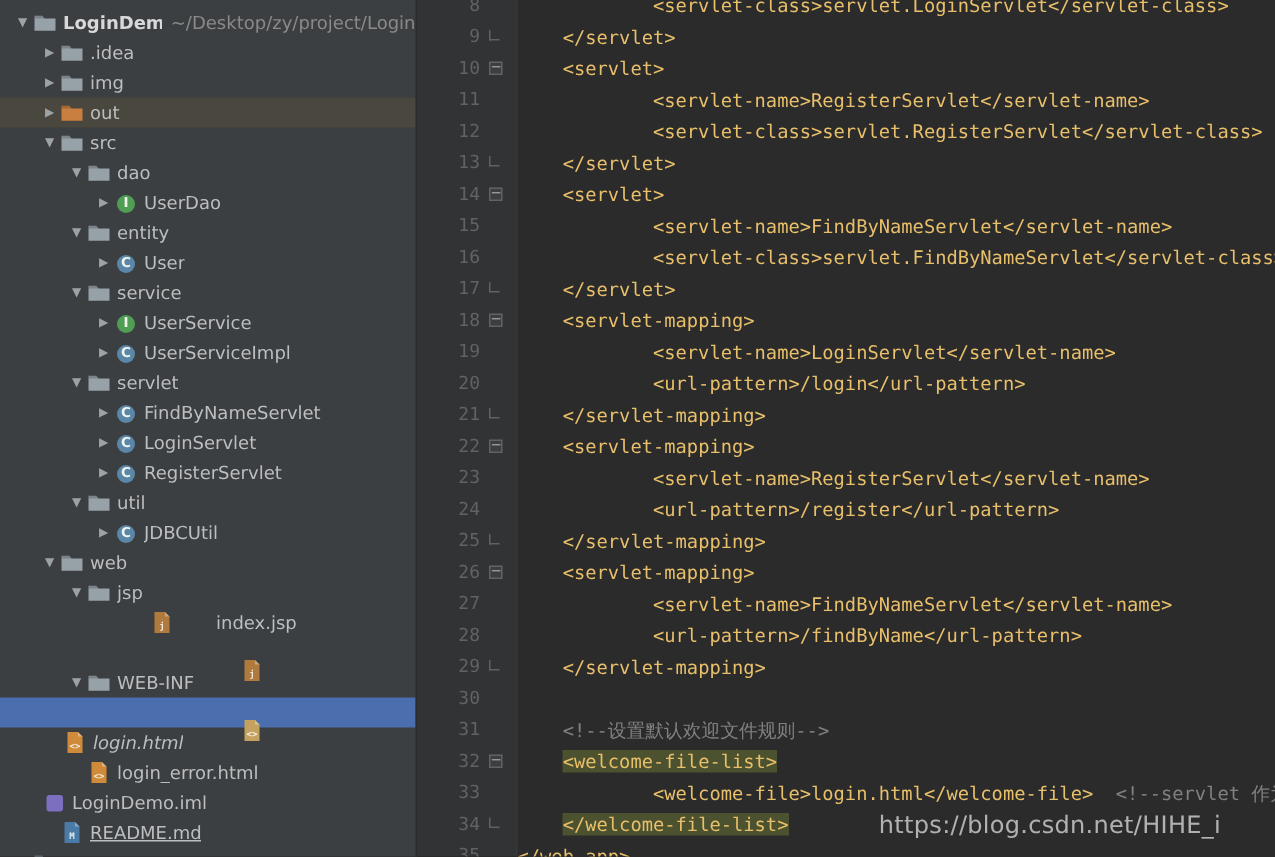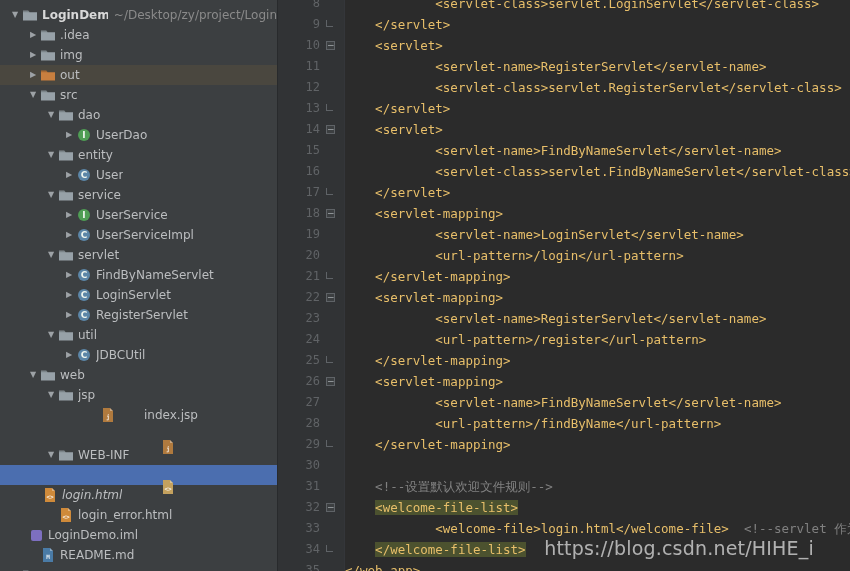--- a/index.html
+++ b/index.html
@@ -68,21 +68,21 @@
     font-family:"DejaVu Sans Mono",monospace;font-size:12.5px;line-height:21px;
     white-space:pre;
   }
   .codeline{height:21px;}
   .code{color:var(--code-gold,#e8bf6a);}
   .cmt{color:var(--comment-gray,#808080);}
   .hl{background:var(--match-highlight-olive,#4c522f);}
   
   .watermark{
     position:absolute;right:36px;bottom:12px;z-index:5;
-    color:rgba(228,228,228,0.72);font-size:19px;
+    color:rgba(228,228,228,0.72);font-size:16px;
     font-family:"DejaVu Sans",sans-serif;letter-spacing:0.2px;
   }
 </style>
 </head>
 <body>
 
 <div class="sidebar">
   <div class="tree" id="tree">
       <div class="row" style="padding-left: 8px;">
         <span class="arrow">▼</span>
@@ -308,21 +308,21 @@
             <text x="8" y="12" font-size="6" font-family="DejaVu Sans Mono,monospace" font-weight="bold" fill="rgba(255,255,255,0.85)" text-anchor="middle">&lt;&gt;</text>
           </svg>
         </span>
         <span class="label">login_error.html</span>
       </div>
       <div class="row" style="padding-left: 14px;">
         <span class="arrow"></span>
         <span class="ticon"><span class="sqicon" style="background:#7d6fc0"></span></span>
         <span class="label">LoginDemo.iml</span>
       </div>
-      <div class="row" style="padding-left: 26px;">
+      <div class="row" style="padding-left: 26px; text-decoration: underline;">
         <span class="arrow"></span>
         <span class="ticon">
           <svg width="16" height="16" viewBox="0 0 16 16">
             <path d="M3 1h7l3 3v11H3z" fill="#4a7ba6"></path>
             <path d="M10 1l3 3h-3z" fill="rgba(255,255,255,0.35)"></path>
             <text x="8" y="12" font-size="6" font-family="DejaVu Sans Mono,monospace" font-weight="bold" fill="rgba(255,255,255,0.85)" text-anchor="middle">M</text>
           </svg>
         </span>
         <span class="label">README.md</span>
       </div>

